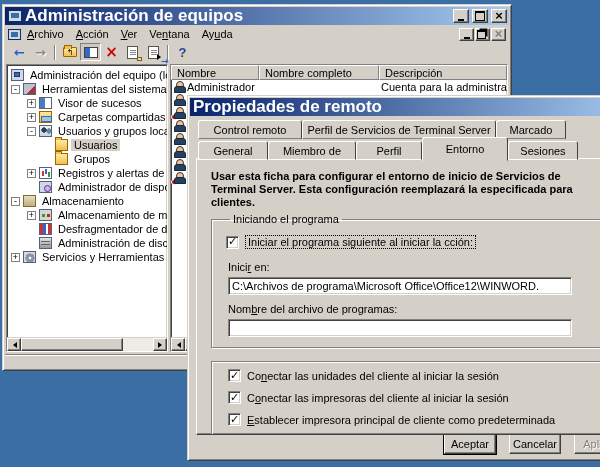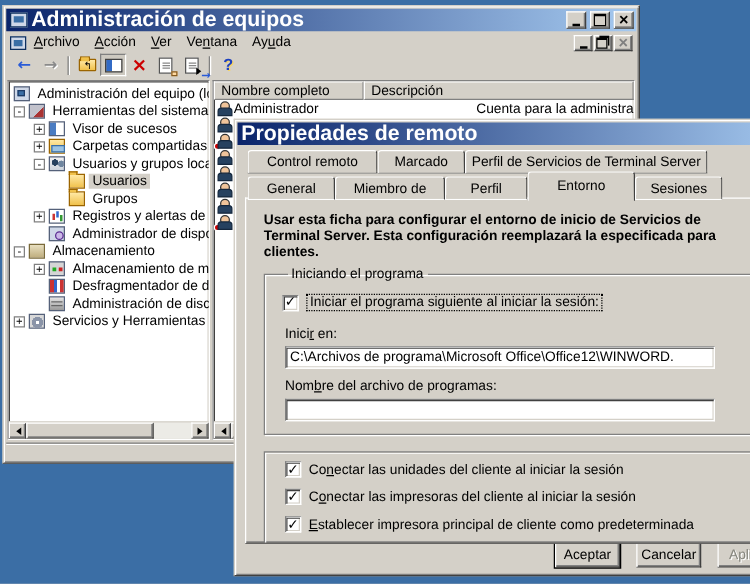--- a/index.html
+++ b/index.html
@@ -313,20 +313,21 @@
           </span>
         <span class="thumb"></span>
         <span class="sbtn right">
             <span class="arr"></span>
           </span>
       </div>
     </div>
 
     <div class="pane list-pane">
       <div class="lheader">
+        <span class="hcell c1">Nombre</span>
         <span class="hcell c2">Nombre completo</span>
         <span class="hcell c3">Descripción</span>
       </div>
       <div class="lbody">
         <div class="lrow">
           <span class="usr"></span>
           <span class="nm">Administrador</span>
           <span class="fn"></span>
           <span class="ds">Cuenta para la administración del e</span>
         </div>
@@ -380,40 +381,40 @@
 <div class="win dlg">
   <div class="tbar">
     <span class="ttl">Propiedades de remoto</span>
     <span class="cbtn g-help"></span>
     <span class="cbtn g-close"></span>
   </div>
 
   <div class="tabs">
     <div class="trow1">
       <span class="tab bt1">Control remoto</span>
+      <span class="tab bt2">Perfil de Servicios de Terminal Server</span>
       <span class="tab bt3">Marcado</span>
-      <span class="tab bt2">Perfil de Servicios de Terminal Server</span>
     </div>
     <div class="trow2">
       <span class="tab ft1">General</span>
       <span class="tab ft2">Miembro de</span>
       <span class="tab ft3">Perfil</span>
       <span class="tab ft4 active">Entorno</span>
       <span class="tab ft5">Sesiones</span>
     </div>
   </div>
 
   <div class="page">
     <div class="desc">Usar esta ficha para configurar el entorno de inicio de Servicios de Terminal Server. Esta configuración reemplazará la especificada para clientes.</div>
 
     <fieldset class="grp">
       <legend>Iniciando el programa</legend>
       <div class="cbrow" style="margin-top:6px">
         <span class="cb checked"></span>
-        <span class="focusrect">Iniciar el programa siguiente al iniciar la sesión:</span>
+        <span class="focusrect">Iniciar el programa siguiente al iniciar la cción:</span>
       </div>
       <label class="flabel">Inici<u>r</u> en:</label>
       <input class="tb" readonly="" value="C:\Archivos de programa\Microsoft Office\Office12\WINWORD." style="">
       <label class="flabel" style="margin-top:8px">Nom<u>b</u>re del archivo de programas:</label>
       <input class="tb" readonly="" value="" style="">
     </fieldset>
 
     <fieldset class="grp" style="margin-top:13px">
       <div class="cbrow grp2row" style="margin-top:3px">
         <span class="cb checked"></span>

